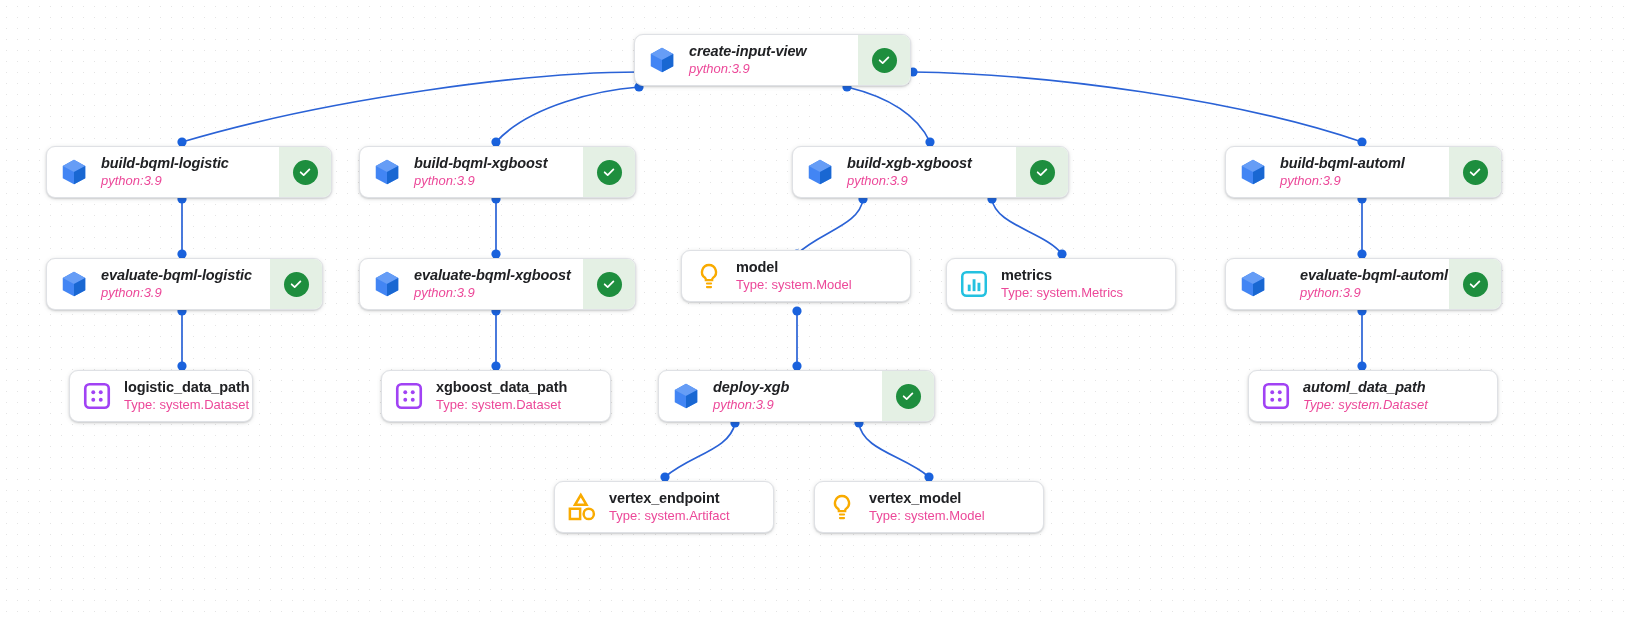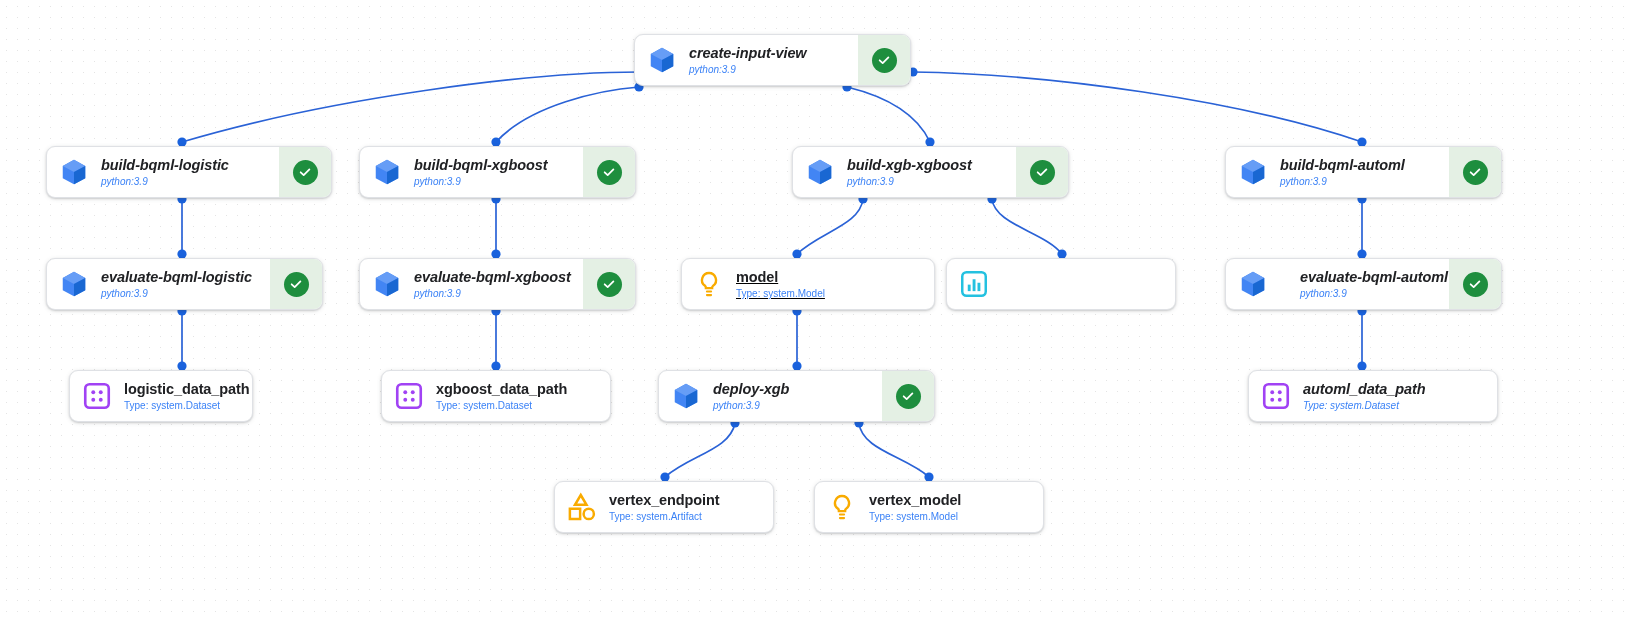--- a/index.html
+++ b/index.html
@@ -68,22 +68,22 @@
   }
   .node .title {
     font-size: 14.5px;
     font-weight: bold;
     color: #202124;
     letter-spacing: -0.1px;
     white-space: nowrap;
     line-height: 1.25;
   }
   .node .subtitle {
-    font-size: 10px;
-    color: #3b82f6;
+    font-size: 13px;
+    color: #ec4899;
     white-space: nowrap;
     line-height: 1.3;
     margin-top: 1px;
   }
   .node .status-cell {
     width: 52px;
     min-width: 52px;
     background: #e4f0e4;
     display: flex;
     align-items: center;
@@ -292,41 +292,45 @@
           <div class="subtitle">python:3.9</div>
         </div>
         <div class="status-cell">
           <div class="check-badge">
             <svg width="16" height="16" viewBox="0 0 24 24">
               <path d="M5.5 12.4 10 16.8 18.6 8" fill="none" stroke="#ffffff" stroke-width="2.6" stroke-linecap="round" stroke-linejoin="round"></path>
             </svg>
           </div>
         </div>
       </div>
-      <div class="node artifact" style="left: 681px; top: 258px; width: 254px; text-decoration: underline;">
+      <div class="node artifact" style="left: 681px; top: 250px; width: 230px;">
         <div class="icon-cell">
           <svg class="glyph" width="30" height="30" viewBox="0 0 24 24">
             <path d="M12 3.2a5.6 5.6 0 0 0-3.4 10.05c.55.43.9 1.03.9 1.7v.3h5v-.3c0-.67.35-1.27.9-1.7A5.6 5.6 0 0 0 12 3.2z" fill="none" stroke="#f9ab00" stroke-width="1.9"></path>
             <rect x="9.5" y="17.1" width="5" height="1.7" rx="0.85" fill="#f9ab00"></rect>
             <rect x="9.5" y="20" width="5" height="1.7" rx="0.85" fill="#f9ab00"></rect>
           </svg>
         </div>
         <div class="text-cell">
           <div class="title">model</div>
           <div class="subtitle">Type: system.Model</div>
         </div>
       </div>
       <div class="node artifact" style="left: 946px; top: 258px; width: 230px;">
         <div class="icon-cell">
           <svg class="glyph" width="30" height="30" viewBox="0 0 24 24">
             <rect x="2.6" y="2.6" width="18.8" height="18.8" rx="3.4" fill="none" stroke="#24c1e0" stroke-width="2"></rect>
             <rect x="7" y="12.5" width="2.3" height="5.2" fill="#24c1e0"></rect>
             <rect x="10.9" y="8.2" width="2.3" height="9.5" fill="#24c1e0"></rect>
             <rect x="14.8" y="11" width="2.3" height="6.7" fill="#24c1e0"></rect>
           </svg>
+        </div>
+        <div class="text-cell">
+          <div class="title">metrics</div>
+          <div class="subtitle">Type: system.Metrics</div>
         </div>
       </div>
       <div class="node task" style="left: 1225px; top: 258px; width: 277px; gap: 20px;">
         <div class="icon-cell">
           <svg class="glyph" width="30" height="30" viewBox="0 0 24 24">
             <path d="M12 2.2 21 7.1 21 16.9 12 21.8 3 16.9 3 7.1 Z" fill="#4285f4"></path>
             <path d="M12 2.2 21 7.1 12 12 3 7.1 Z" fill="#669df6"></path>
             <path d="M12 12 21 7.1 21 16.9 12 21.8 Z" fill="#1967d2"></path>
           </svg>
         </div>

